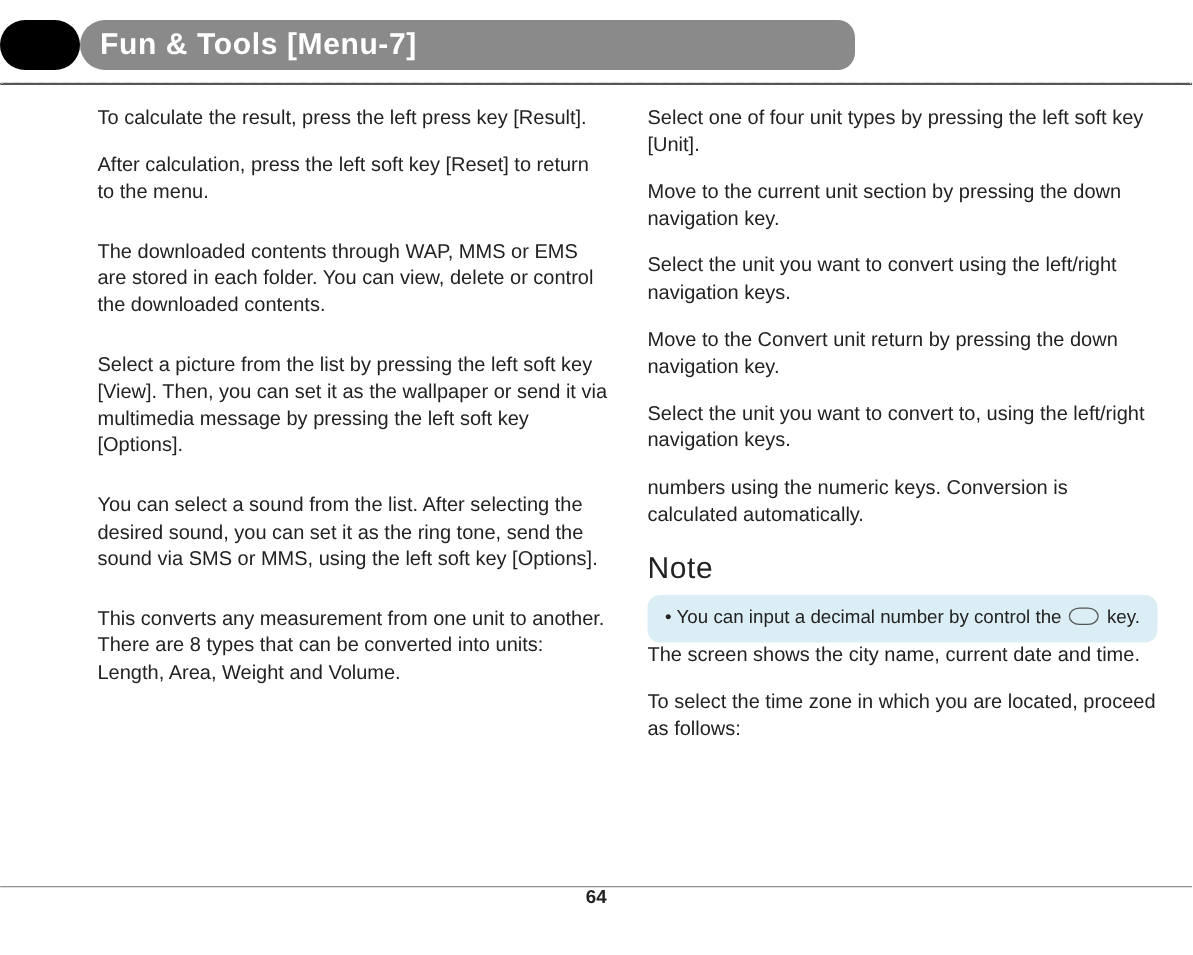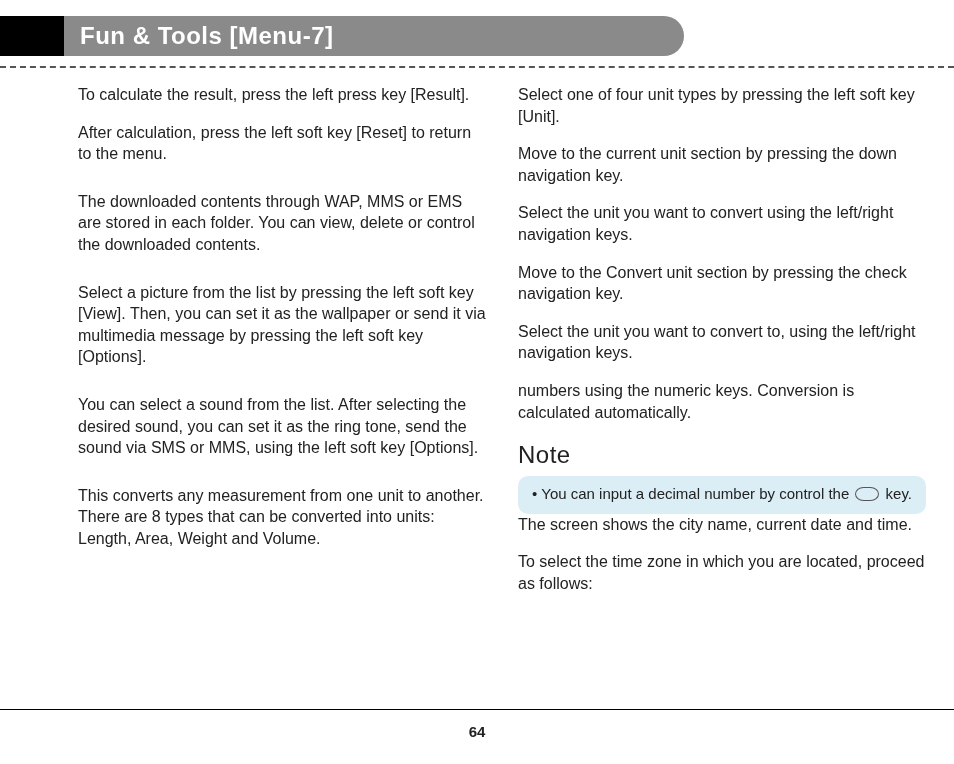--- a/index.html
+++ b/index.html
@@ -1,15 +1,15 @@
 <!DOCTYPE html>
 <html><head>
 <meta charset="utf-8">
 <style>
-  * { box-sizing: border-box; margin: 0; padding: 0; }
+  * { box-sizing: border-box; margin: 0; padding: 0; border-radius: 29px; }
   html, body {
     width: 954px;
     height: 764px;
     background: #fff;
     font-family: Arial, Helvetica, sans-serif;
     color: #222;
     font-size: 16px;
     line-height: 1.35;
     overflow: hidden;
   }
@@ -98,21 +98,21 @@
     height: 14px;
     border: 1px solid #555;
     border-radius: 50% / 70%;
     vertical-align: middle;
     margin: 0 2px;
     position: relative;
     top: -1px;
   }
   .page-num {
     position: absolute;
-    bottom: 22px;
+    bottom: 36px;
     left: 0;
     right: 0;
     text-align: center;
     font-weight: bold;
     font-size: 15px;
   }
   .hr-bottom {
     position: absolute;
     bottom: 54px;
     left: 0;
@@ -142,21 +142,21 @@
       <p class="block">The downloaded contents through WAP, MMS or EMS are stored in each folder. You can view, delete or control the downloaded contents.</p>
       <p class="block">Select a picture from the list by pressing the left soft key [View]. Then, you can set it as the wallpaper or send it via multimedia message by pressing the left soft key [Options].</p>
       <p class="block">You can select a sound from the list. After selecting the desired sound, you can set it as the ring tone, send the sound via SMS or MMS, using the left soft key [Options].</p>
       <p class="block">This converts any measurement from one unit to another. There are 8 types that can be converted into units: Length, Area, Weight and Volume.</p>
     </div>
 
     <div class="col">
       <p class="para">Select one of four unit types by pressing the left soft key [Unit].</p>
       <p class="para">Move to the current unit section by pressing the down navigation key.</p>
       <p class="para">Select the unit you want to convert using the left/right navigation keys.</p>
-      <p class="para">Move to the Convert unit section by pressing the check navigation key.</p>
+      <p class="para">Move to the Convert unit return by pressing the down navigation key.</p>
       <p class="para">Select the unit you want to convert to, using the left/right navigation keys.</p>
       <p class="para">numbers using the numeric keys. Conversion is calculated automatically.</p>
 
       <div class="note-title">Note</div>
       <div class="note-box">
         <div class="note-line">
           <span class="bullet">•</span>
           <span>
             <span>You can input a decimal number by control the</span>
             <span class="key-icon"></span><span> key.</span>

